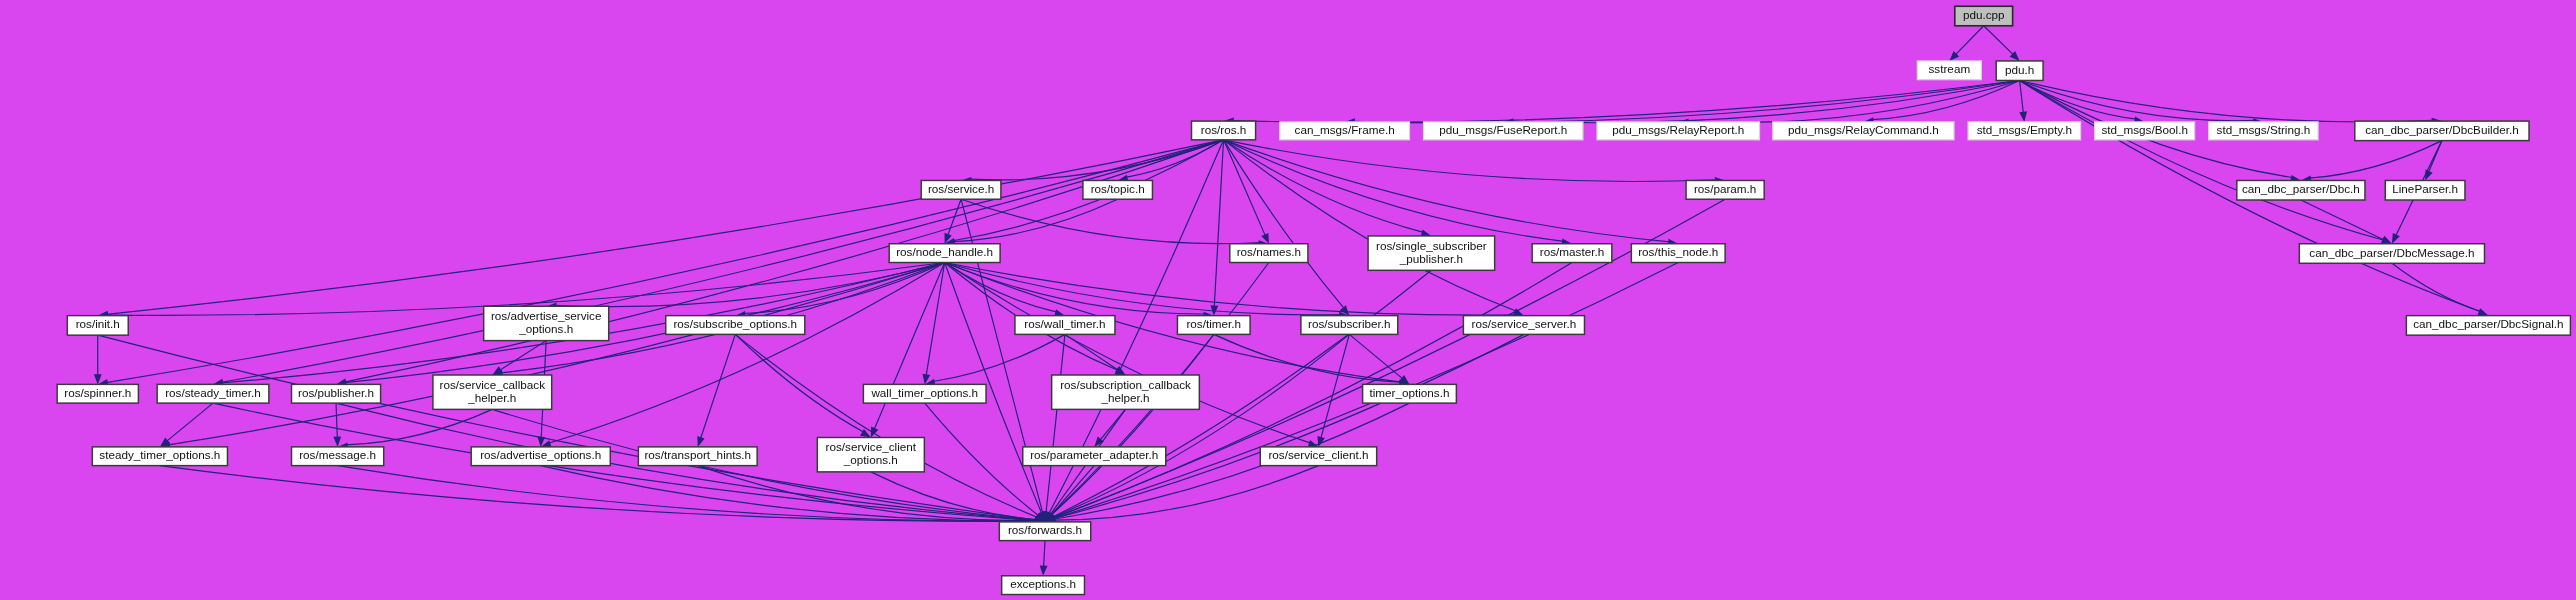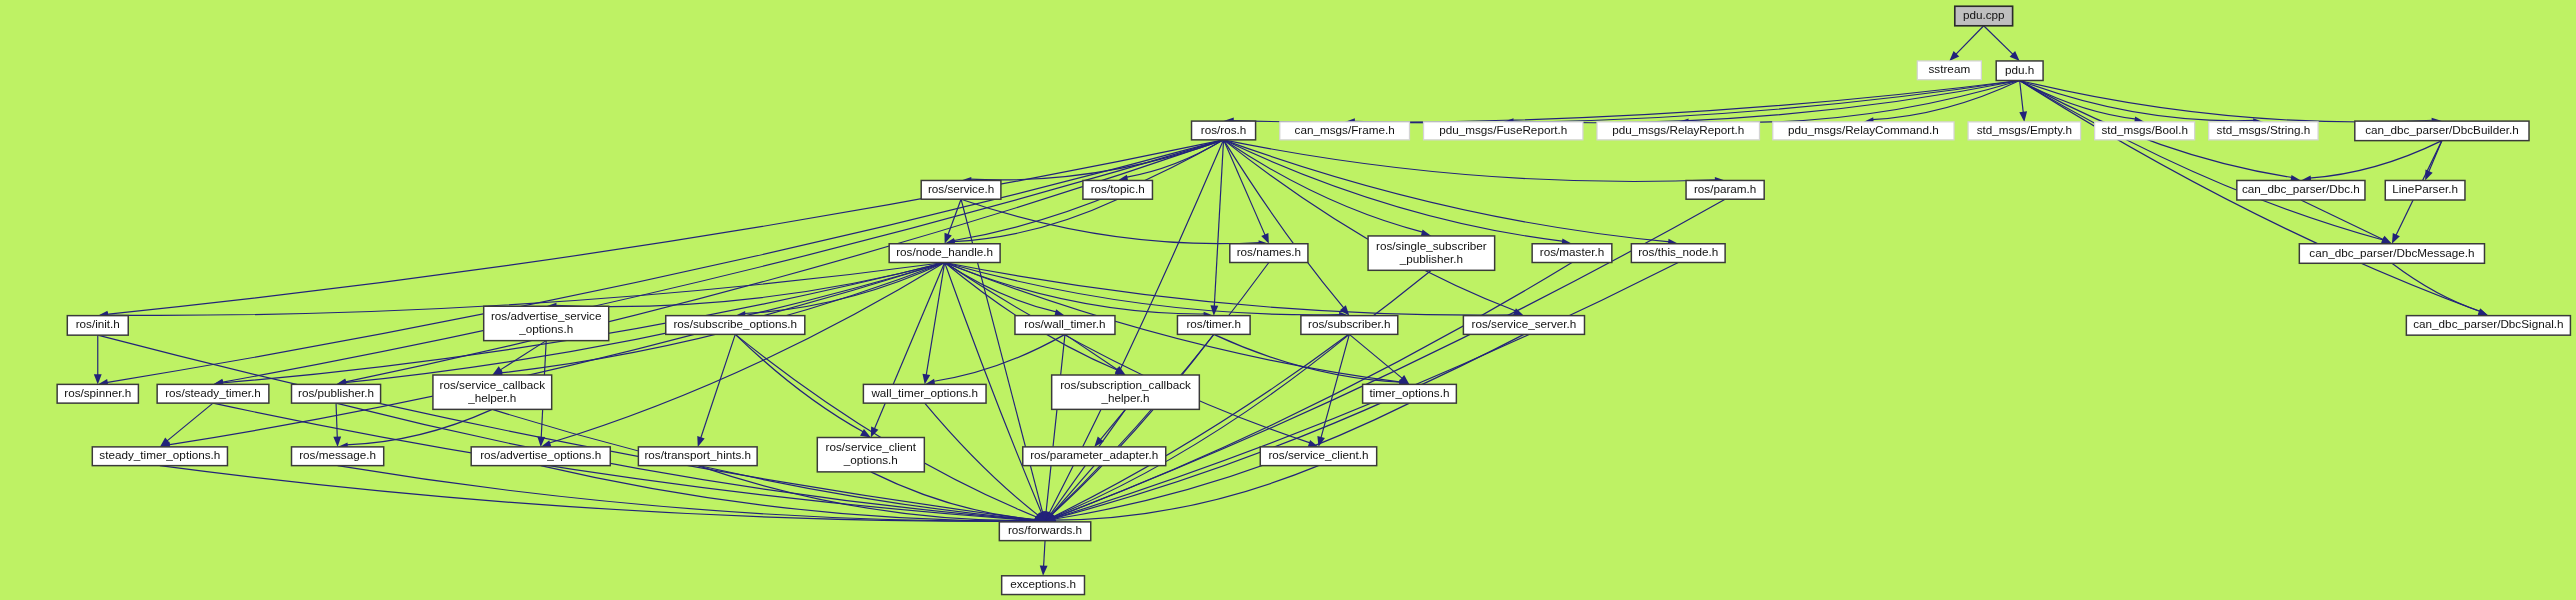--- a/index.html
+++ b/index.html
@@ -1,17 +1,17 @@
 <!DOCTYPE html>
 <html style="font-size:12.5px"><head>
 <meta charset="utf-8">
 <style>
   html,body{margin:0;padding:0;background:#ffffff;}
   body{font-family:"Liberation Sans", sans-serif;}
-  #graph-root{position:relative;width:2576px;height:600px;background:#bef264;overflow:hidden;}
+  #graph-root{position:relative;width:2576px;height:600px;background:#d946ef;overflow:hidden;}
   svg{display:block;}
   .node-box{ fill:#ffffff; }
   .node-box.plain{ stroke:#d4d4d4; stroke-width:1.6; }
   .node-box.solid{ stroke:#3a3a3a; stroke-width:1.9; }
   .node-box.root{ fill:#bfbfbf; stroke:#2b2b2b; stroke-width:2.1; }
   .node-label{ font-family:"Liberation Sans", sans-serif; font-size:15px; fill:#111111; text-anchor:middle; dominant-baseline:middle; }
   .edge{ fill:none; stroke:#22227a; stroke-width:1.5; }
   .arrowhead{ fill:#22227a; stroke:none; }
 </style>
 </head>

